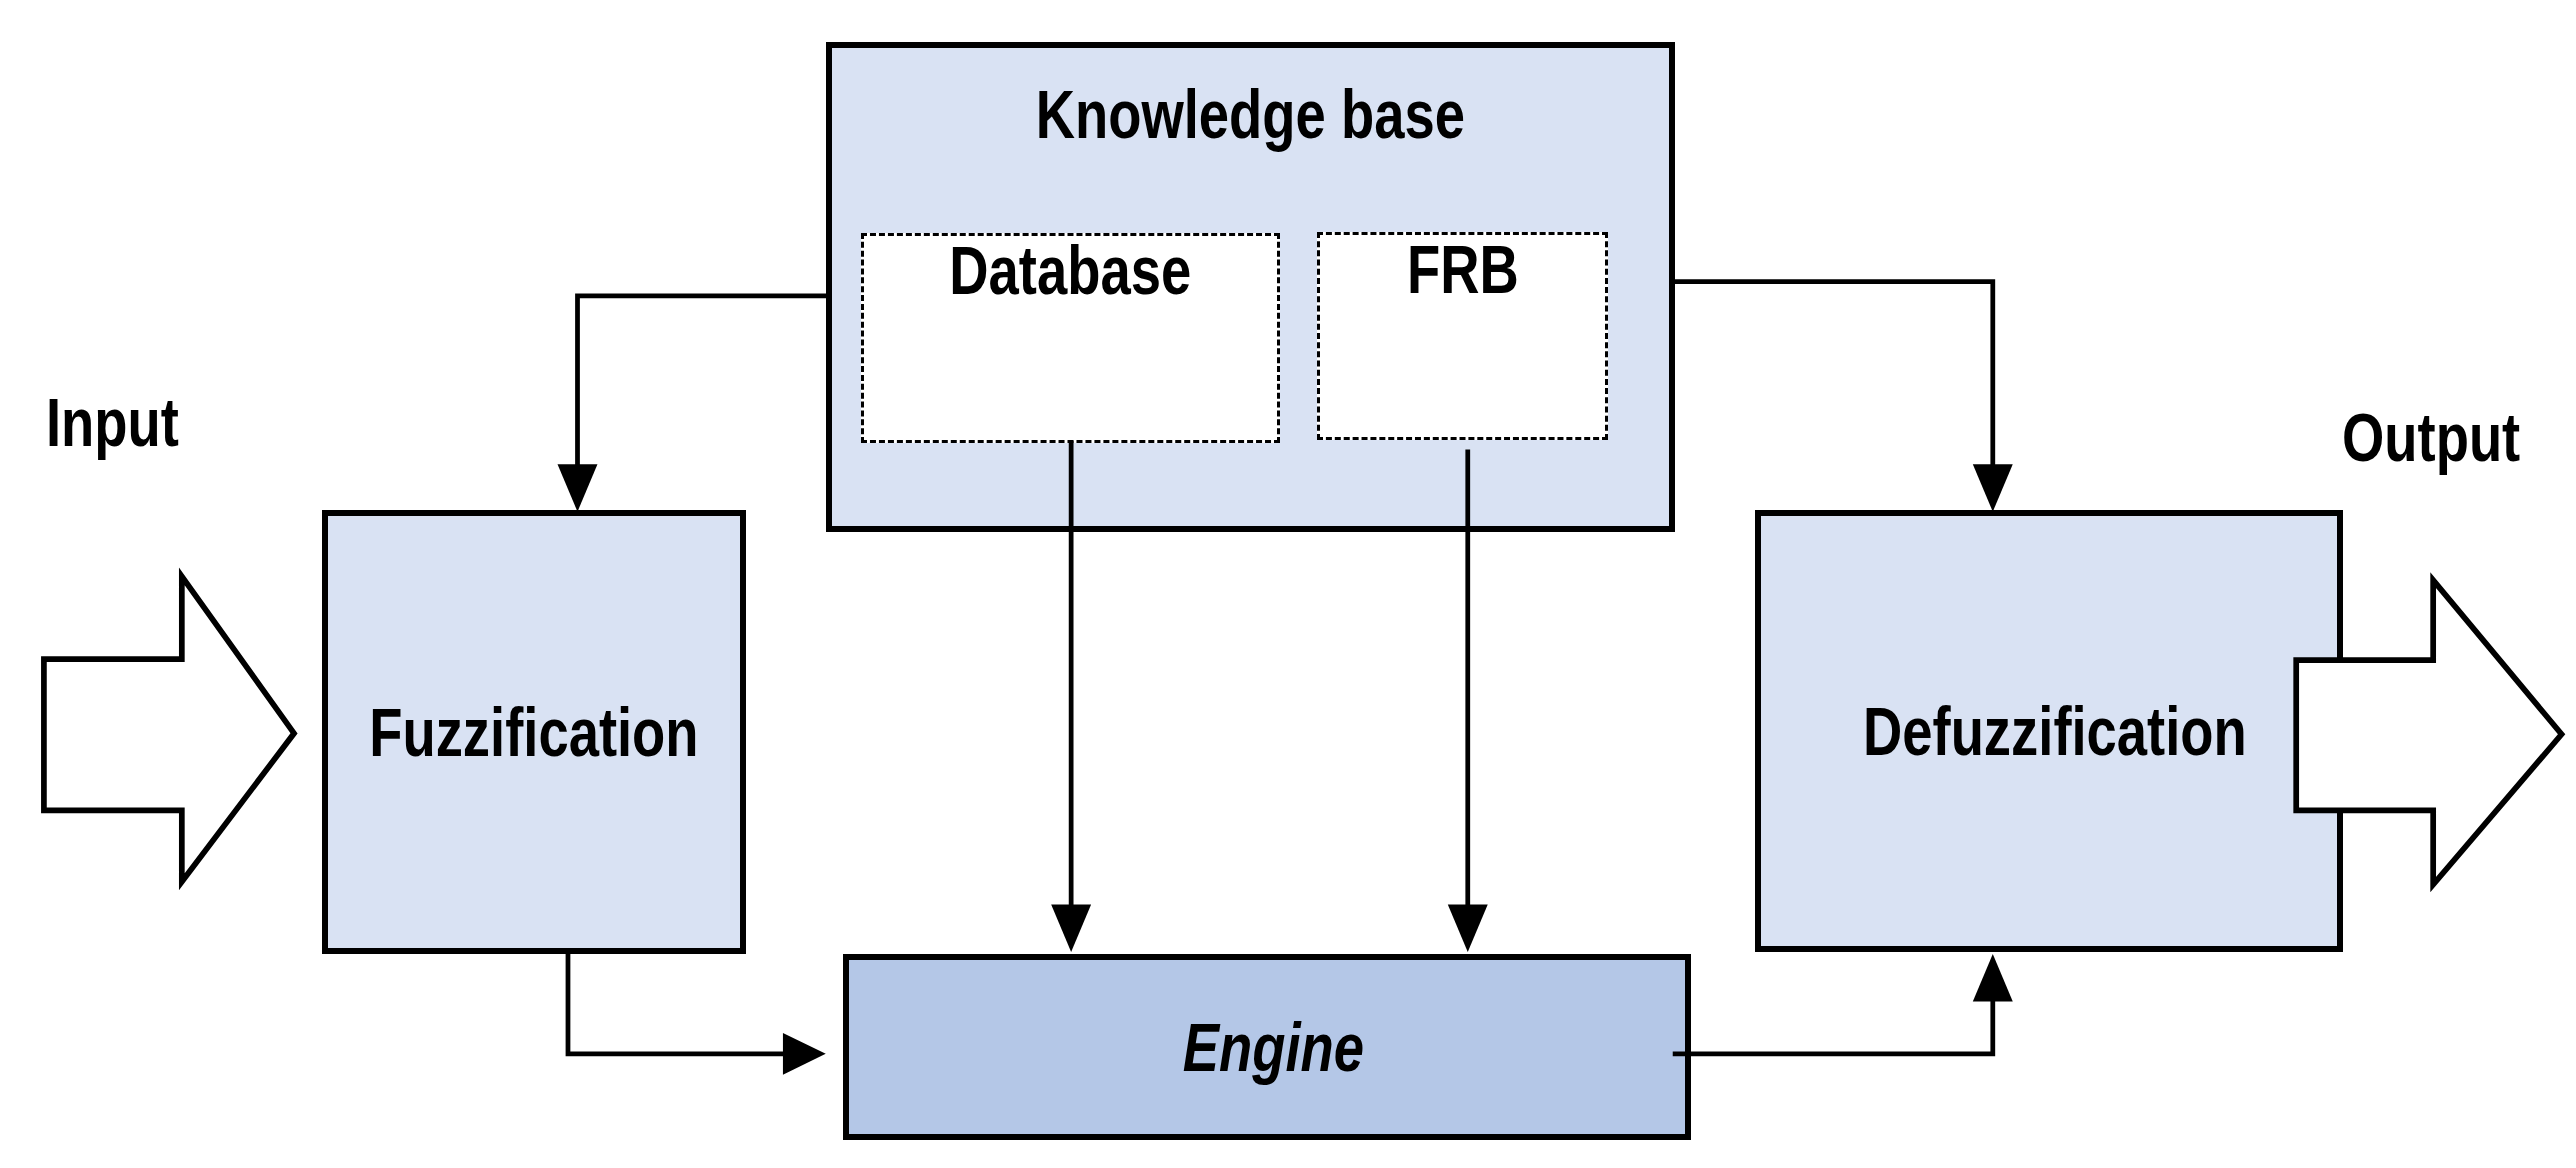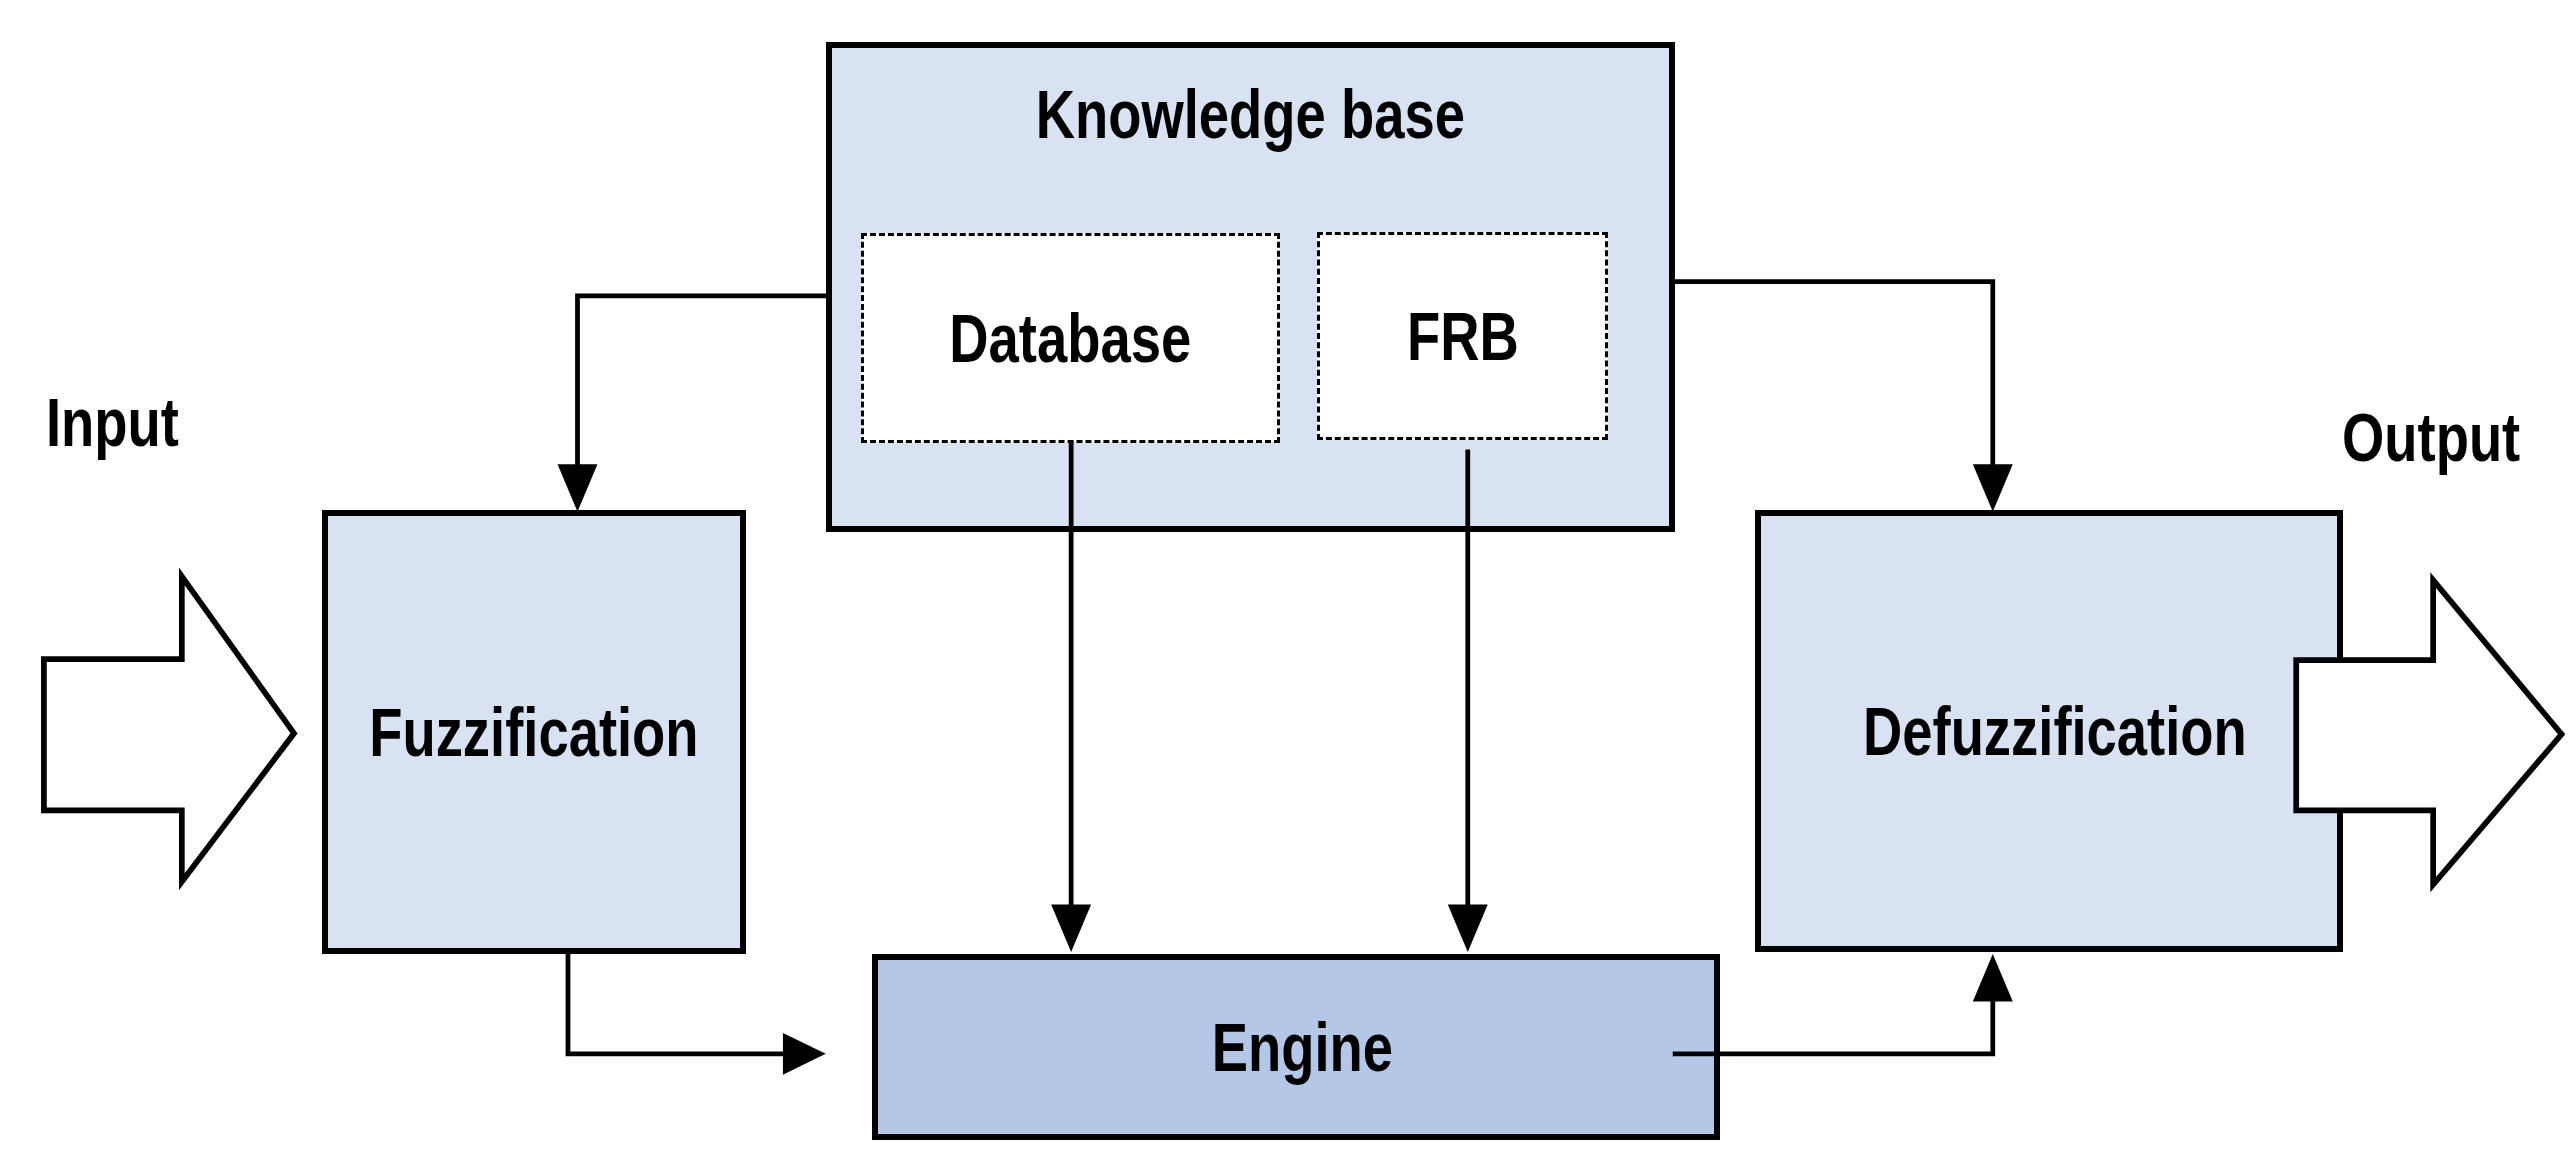--- a/index.html
+++ b/index.html
@@ -21,21 +21,21 @@
   .node.kb{display:block;}
   .kb-title{
     position:absolute;top:32px;left:0;width:100%;
     text-align:center;
   }
   .inner{
     position:absolute;
     box-sizing:border-box;
     border:3.8px dashed var(--line,#000);
     background:var(--inner-fill,#fff);
-    display:flex;align-items:center;justify-content:center;
+    display:flex;justify-content:center;
   }
   .txt{
     display:inline-block;
     font-weight:bold;
     font-size:68px;
     line-height:1;
     color:var(--text,#000);
     white-space:nowrap;
     transform:scaleX(0.8);
     transform-origin:center center;
@@ -79,21 +79,21 @@
   </div>
 
   <div class="node" style="left:322px;top:510px;width:424px;height:444px;justify-content:flex-end;">
     <span class="txt">Fuzzification</span>
   </div>
 
   <div class="node" style="left:1755px;top:510px;width:588px;height:442px;">
     <span class="txt">Defuzzification</span>
   </div>
 
-  <div class="node engine" style="left:872px;top:954px;width:848px;height:186px;">
+  <div class="node engine" style="left:843px;top:954px;width:848px;height:186px;font-style:italic;">
     <span class="txt">Engine</span>
   </div>
 
   <div class="io-label" style="left:46px;top:388px;">
     <span class="txt">Input</span>
   </div>
   <div class="io-label" style="left:2342px;top:403px;text-align:center;">
     <span class="txt">Output</span>
   </div>
 

